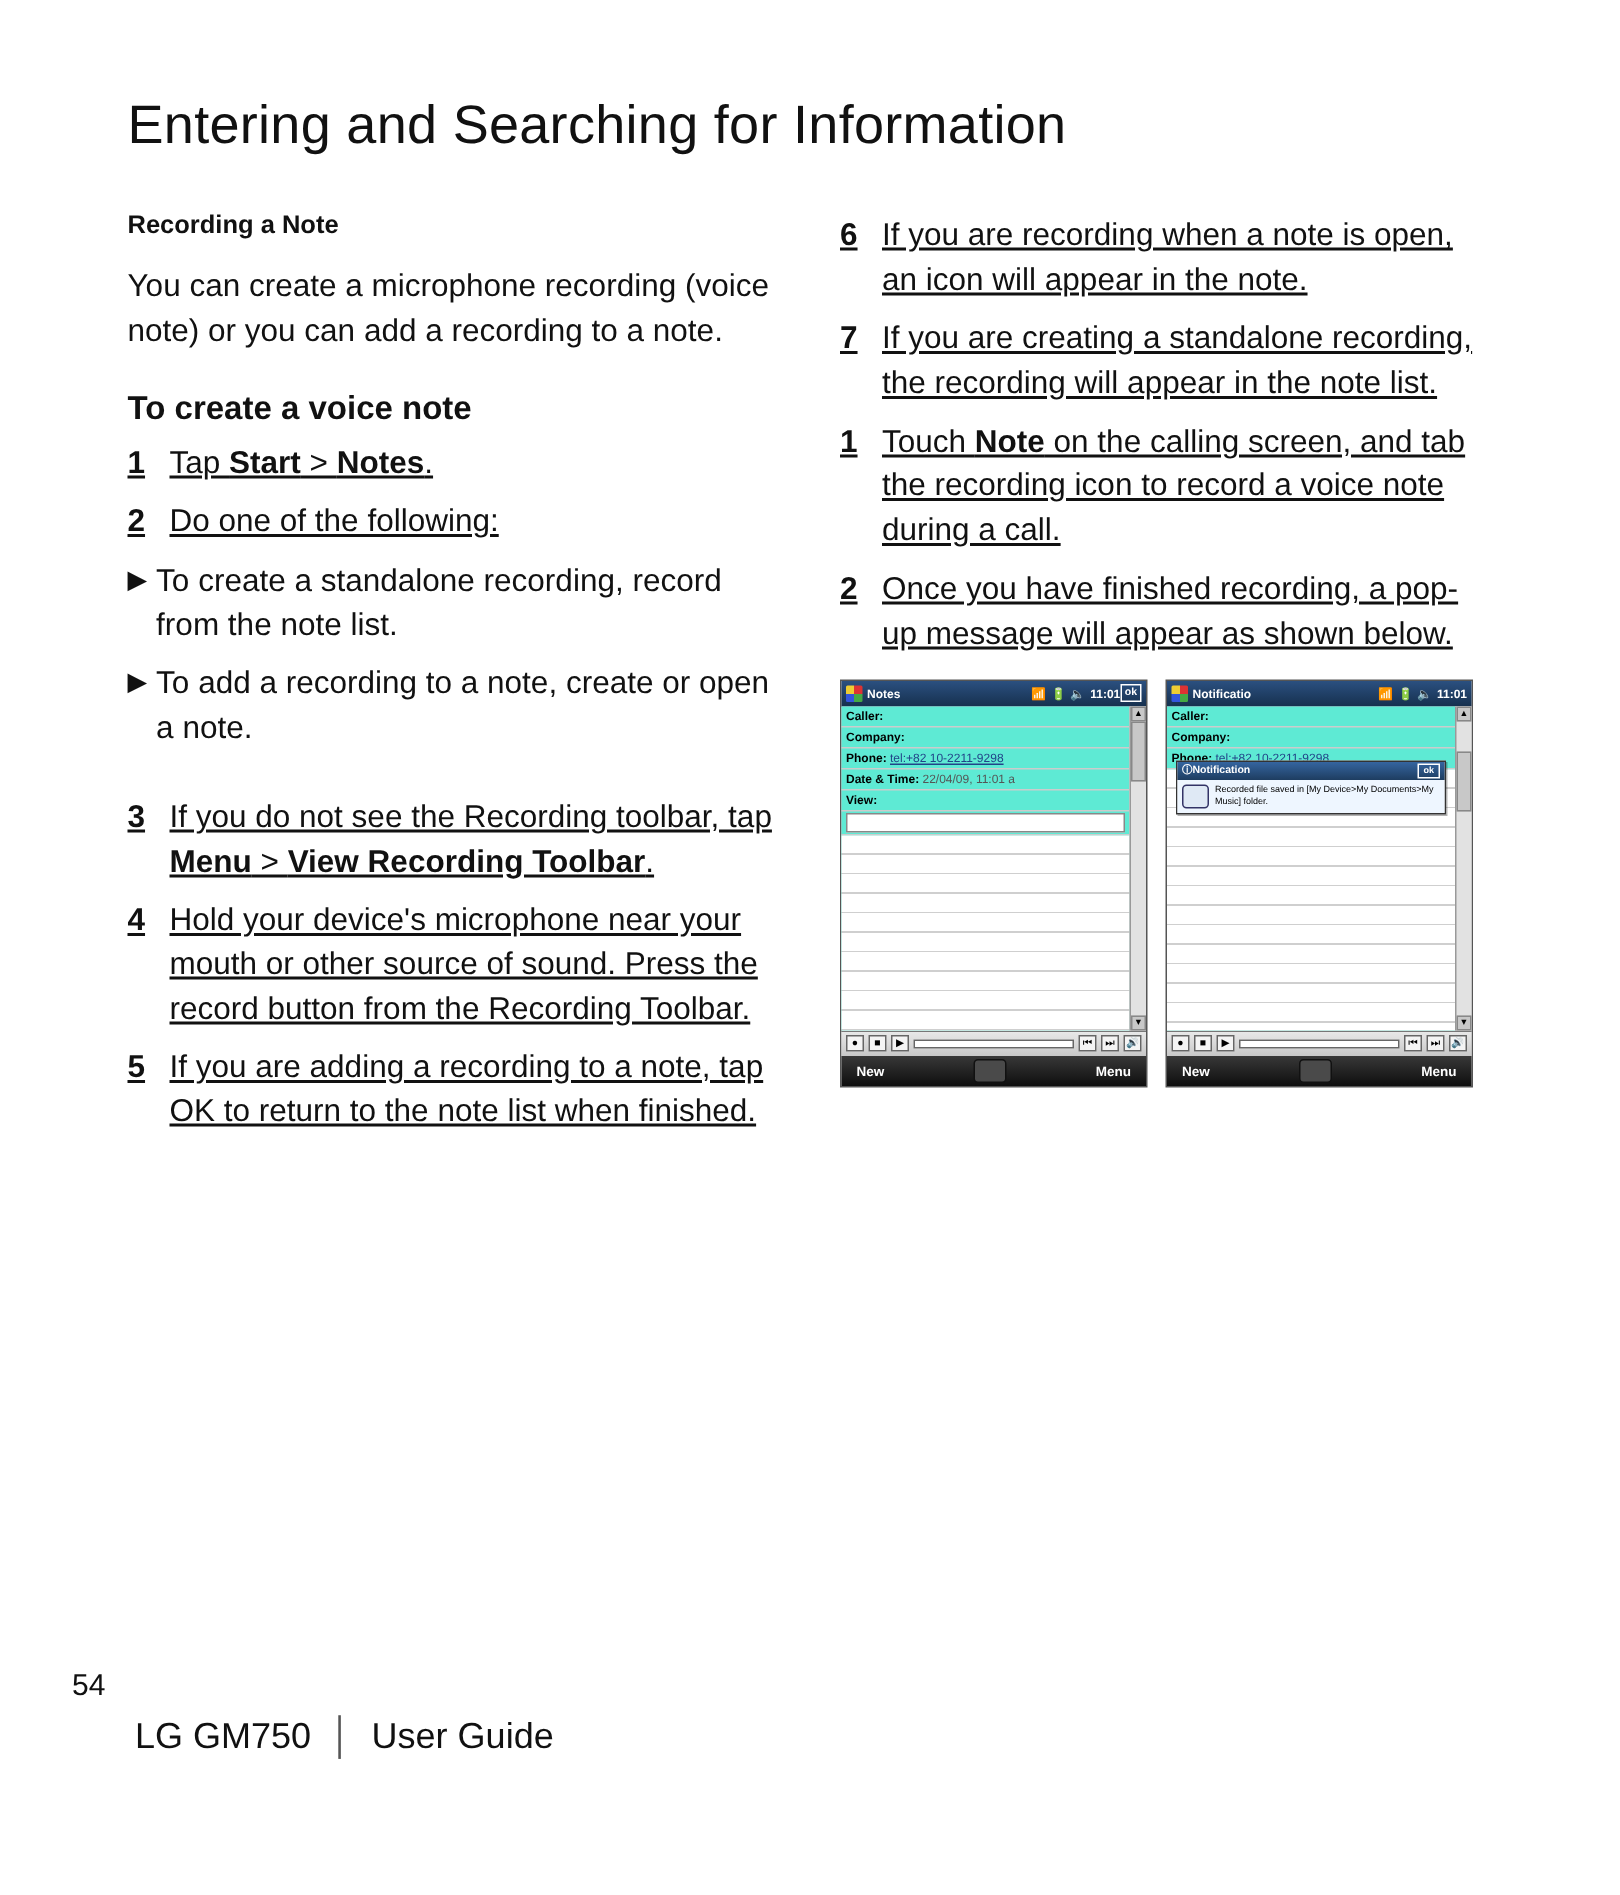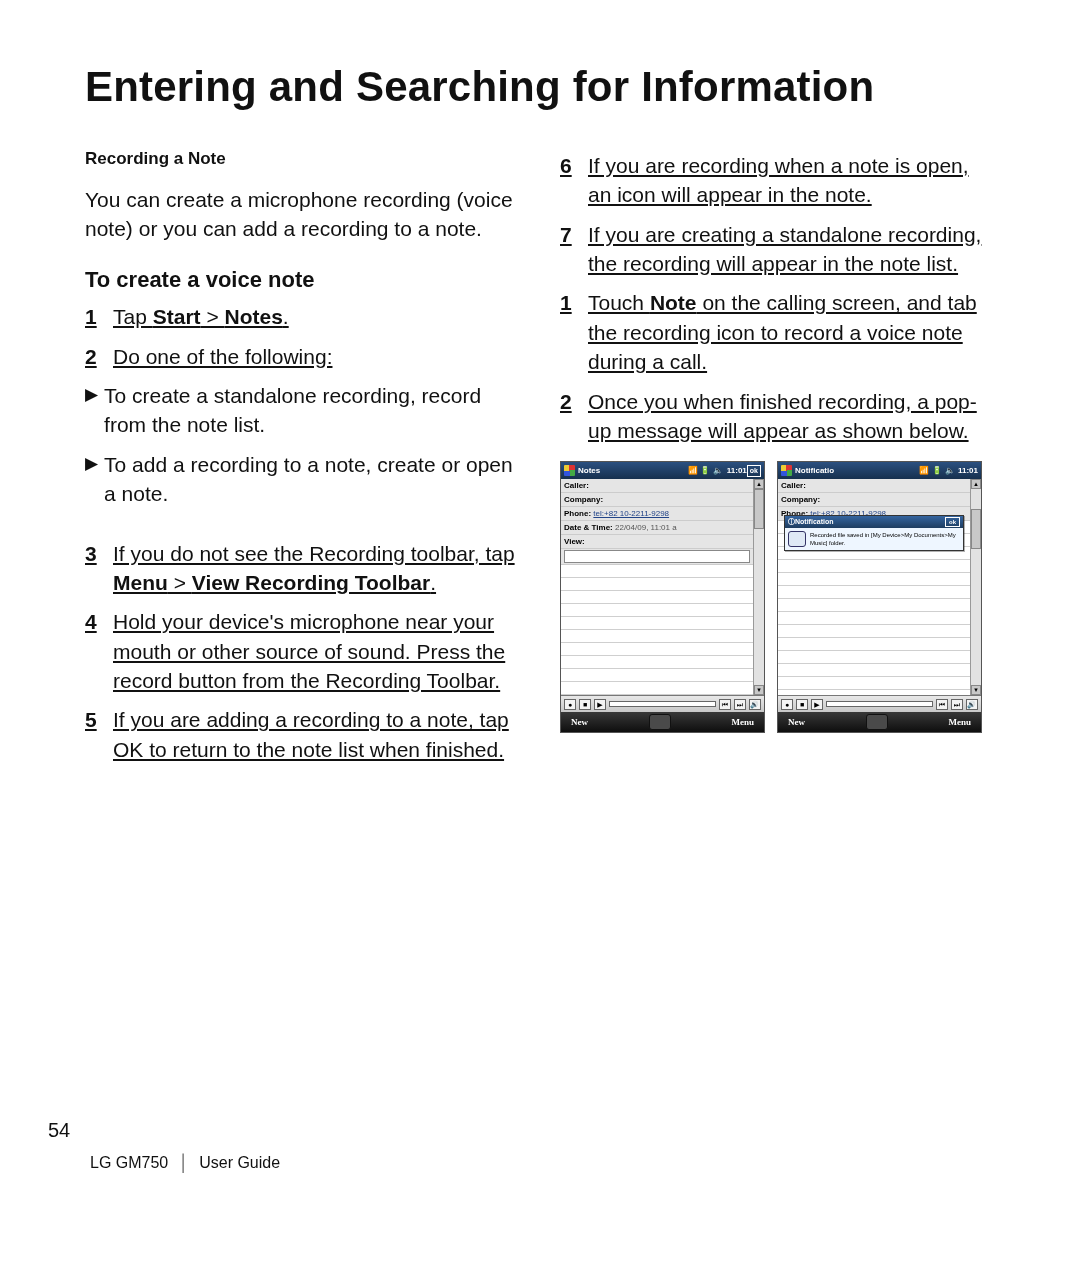--- a/index.html
+++ b/index.html
@@ -13,22 +13,22 @@
   }
   .page {
     width: 1080px;
     height: 1263px;
     box-sizing: border-box;
     padding: 58px 85px 40px 85px;
     position: relative;
   }
   h1.chapter {
     font-family: "Segoe UI Light", "Helvetica Neue Light", Arial, sans-serif;
-    font-weight: 700;
-    font-size: 42px;
+    font-weight: 400;
+    font-size: 36px;
     margin: 0 0 30px 0;
     letter-spacing: 0.2px;
   }
   .columns {
     display: flex;
     gap: 40px;
   }
   .col {
     flex: 1 1 0;
   }
@@ -91,21 +91,21 @@
     left: 40px;
     bottom: 88px;
     font-size: 20px;
   }
   .footer .pg {
     display: block;
     margin-bottom: 3px;
     margin-left: 8px;
   }
   .footer .guide {
-    font-size: 16px;
+    font-size: 24px;
     margin-left: 50px;
   }
   .footer .divider {
     margin: 0 6px;
     color: #555;
   }
 
   
   .shots {
     display: flex;
@@ -149,21 +149,21 @@
   }
   .phone .topbar .ic { margin-left: 3px; font-size: 8px; }
 
   .phone .content {
     flex: 1;
     display: flex;
     position: relative;
   }
   .phone .content .main {
     flex: 1;
-    background: #e5e5e5;
+    background: #5eead4;
     display: flex;
     flex-direction: column;
   }
   .phone .content .scrollbar {
     width: 10px;
     background: #e2e2e2;
     border-left: 1px solid #999;
     display: flex;
     flex-direction: column;
   }
@@ -259,21 +259,20 @@
   .phone .softbar {
     height: 20px;
     background: linear-gradient(#383838, #0e0e0e);
     color: #fff;
     display: flex;
     align-items: center;
     justify-content: space-between;
     padding: 0 10px;
     font-size: 9px;
     font-weight: 700;
-    font-family: Liberation Serif, serif;
   }
   .phone .softbar .center {
     width: 20px; height: 14px;
     background: #4a4a4a;
     border: 1px solid #111;
     border-radius: 3px;
   }
 </style>
 </head>
 <body>
@@ -338,21 +337,21 @@
       </div>
 
 
       <div class="numlist">
         <div class="numitem">
           <div class="body">
             <span>Touch </span><span class="bold">Note</span><span> on the calling screen, and tab the recording icon to record a voice note during a call.</span>
           </div>
         </div>
         <div class="numitem">
-          <div class="body">Once you when finished recording, a pop-up message will appear as shown below.</div>
+          <div class="body">Once you have finished recording, a pop-up message will appear as shown below.</div>
         </div>
       </div>
 
       <div class="shots">
 
         <div class="phone">
           <div class="topbar">
             <div class="winicon"></div>
             <div class="title">Notes</div>
             <span class="ic">📶</span>

